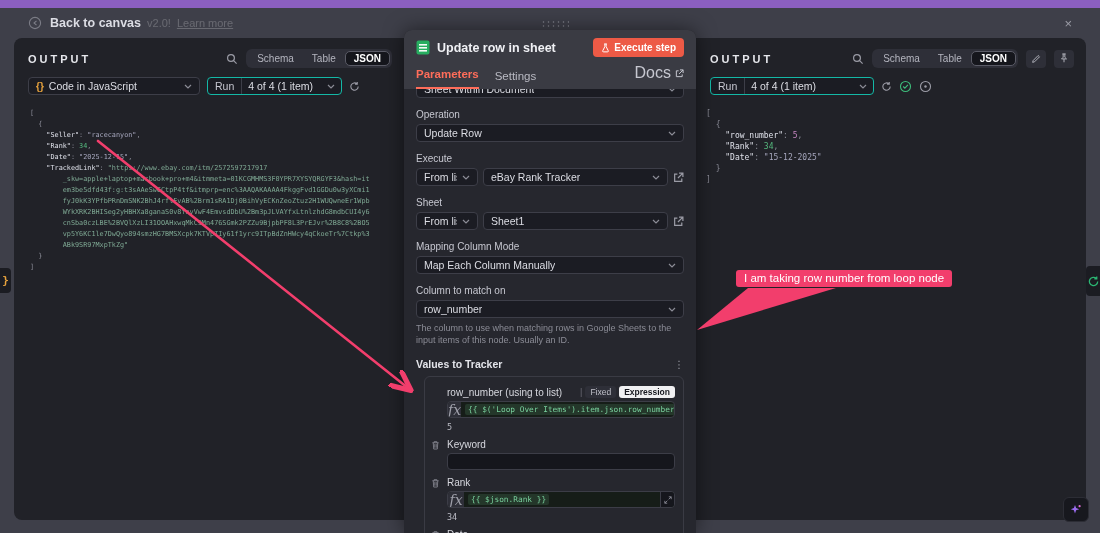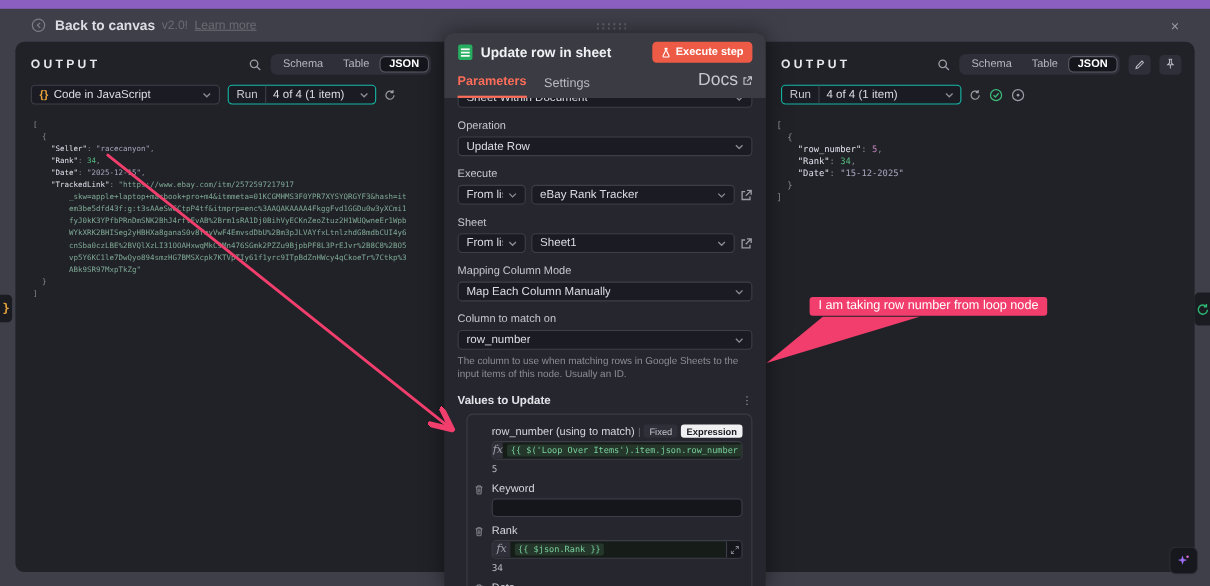--- a/index.html
+++ b/index.html
@@ -69,21 +69,21 @@
   .vbox{border:1px solid #3a3b44;border-radius:6px;margin:6px 0 0 8px;padding:2px 8px 8px}
   .entry{padding-left:14px;position:relative;margin-top:7px}
   .entry .trash{position:absolute;left:-2px;top:1px;color:#8b8c96;display:flex}
   .elabel-row{display:flex;align-items:center;font-size:10px;color:#d6d7de}
   .toggle{margin-left:auto;display:flex;align-items:center;gap:3px}
   .tdiv{color:#6a6b75;font-size:9px}
   .pill{font-size:8.5px;border-radius:3px;padding:1px 5px}
   .pill.fixed{background:#2e2f38;color:#c0c1c9}
   .pill.expr{background:#f0f0f2;color:#17181f;font-weight:bold}
   .expr-input{margin-top:3px;height:17px;background:#161d18;border:1px solid #3c3d47;border-radius:4px;display:flex;align-items:center;overflow:hidden}
-  .fxb{width:16px;align-self:stretch;background:#2e2f38;color:#9fa0aa;font-style:italic;font-size:10px;display:flex;align-items:center;justify-content:center;font-family:"DejaVu Serif",serif}
+  .fxb{width:16px;align-self:stretch;background:#2e2f38;color:#9fa0aa;font-style:italic;font-size:14px;display:flex;align-items:center;justify-content:center;font-family:"DejaVu Serif",serif}
   .etext{font-family:"DejaVu Sans Mono",monospace;font-size:7.8px;color:#79d19d;background:#24372a;padding:1px 3px;margin-left:4px;border-radius:2px;white-space:nowrap}
   .expand{margin-left:auto;width:14px;align-self:stretch;background:#15161c;border-left:1px solid #3c3d47;display:flex;align-items:center;justify-content:center;color:#8b8c96}
   .result{font-family:"DejaVu Sans Mono",monospace;font-size:8.5px;color:#b9bac3;margin-top:4px}
   .inp-empty{margin-top:3px;height:17px;background:#15161c;border:1px solid #3c3d47;border-radius:4px}
 
   
   .left-tab{position:absolute;left:0;top:268px;width:11px;height:25px;background:#1b1c22;border-radius:0 4px 4px 0;display:flex;align-items:center;justify-content:center;color:#e8a33d;font-weight:bold;font-size:11px;z-index:6;font-family:"DejaVu Sans Mono",monospace}
   .right-tab{position:absolute;left:1086px;top:266px;width:14px;height:30px;background:#1b1c22;border-radius:4px 0 0 4px;display:flex;align-items:center;justify-content:flex-end;z-index:6;overflow:hidden}
   .wish-bar{position:absolute;left:696px;top:520px;width:390px;height:13px;background:#17181e;display:flex;align-items:center;justify-content:flex-end;gap:5px;padding-right:14px;color:#b9bac3;font-size:9.5px;border-radius:0 0 8px 0}
   .sparkle-btn{position:absolute;left:1063px;top:497px;width:26px;height:25px;background:#17181e;border:1px solid #2c2d35;border-radius:6px;display:flex;align-items:center;justify-content:center;z-index:7}
@@ -336,29 +336,29 @@
         <span class="lbl">row_number</span>
         <span class="chev">
             <svg width="8" height="5" viewBox="0 0 8 5">
               <path d="M1 1 L4 4 L7 1" fill="none" stroke="currentColor" stroke-width="1.2"></path>
             </svg>
           </span>
       </div>
       <div class="help">The column to use when matching rows in Google Sheets to the input items of this node. Usually an ID.</div>
 
       <div class="vhead">
-        <span class="t">Values to Update</span>
+        <span class="t">Values to Tracker</span>
         <span class="kebab">⋮</span>
       </div>
 
       <div class="vbox">
 
         <div class="entry">
           <div class="elabel-row">
-            <span>row_number (using to match)</span>
+            <span>row_number (using to list)</span>
             <span class="toggle">
               <span class="tdiv">|</span>
               <span class="pill fixed">Fixed</span>
               <span class="pill expr">Expression</span>
             </span>
           </div>
           <div class="expr-input">
             <span class="fxb">fx</span>
             <span class="etext">{{ $('Loop Over Items').item.json.row_number }}</span>
 

